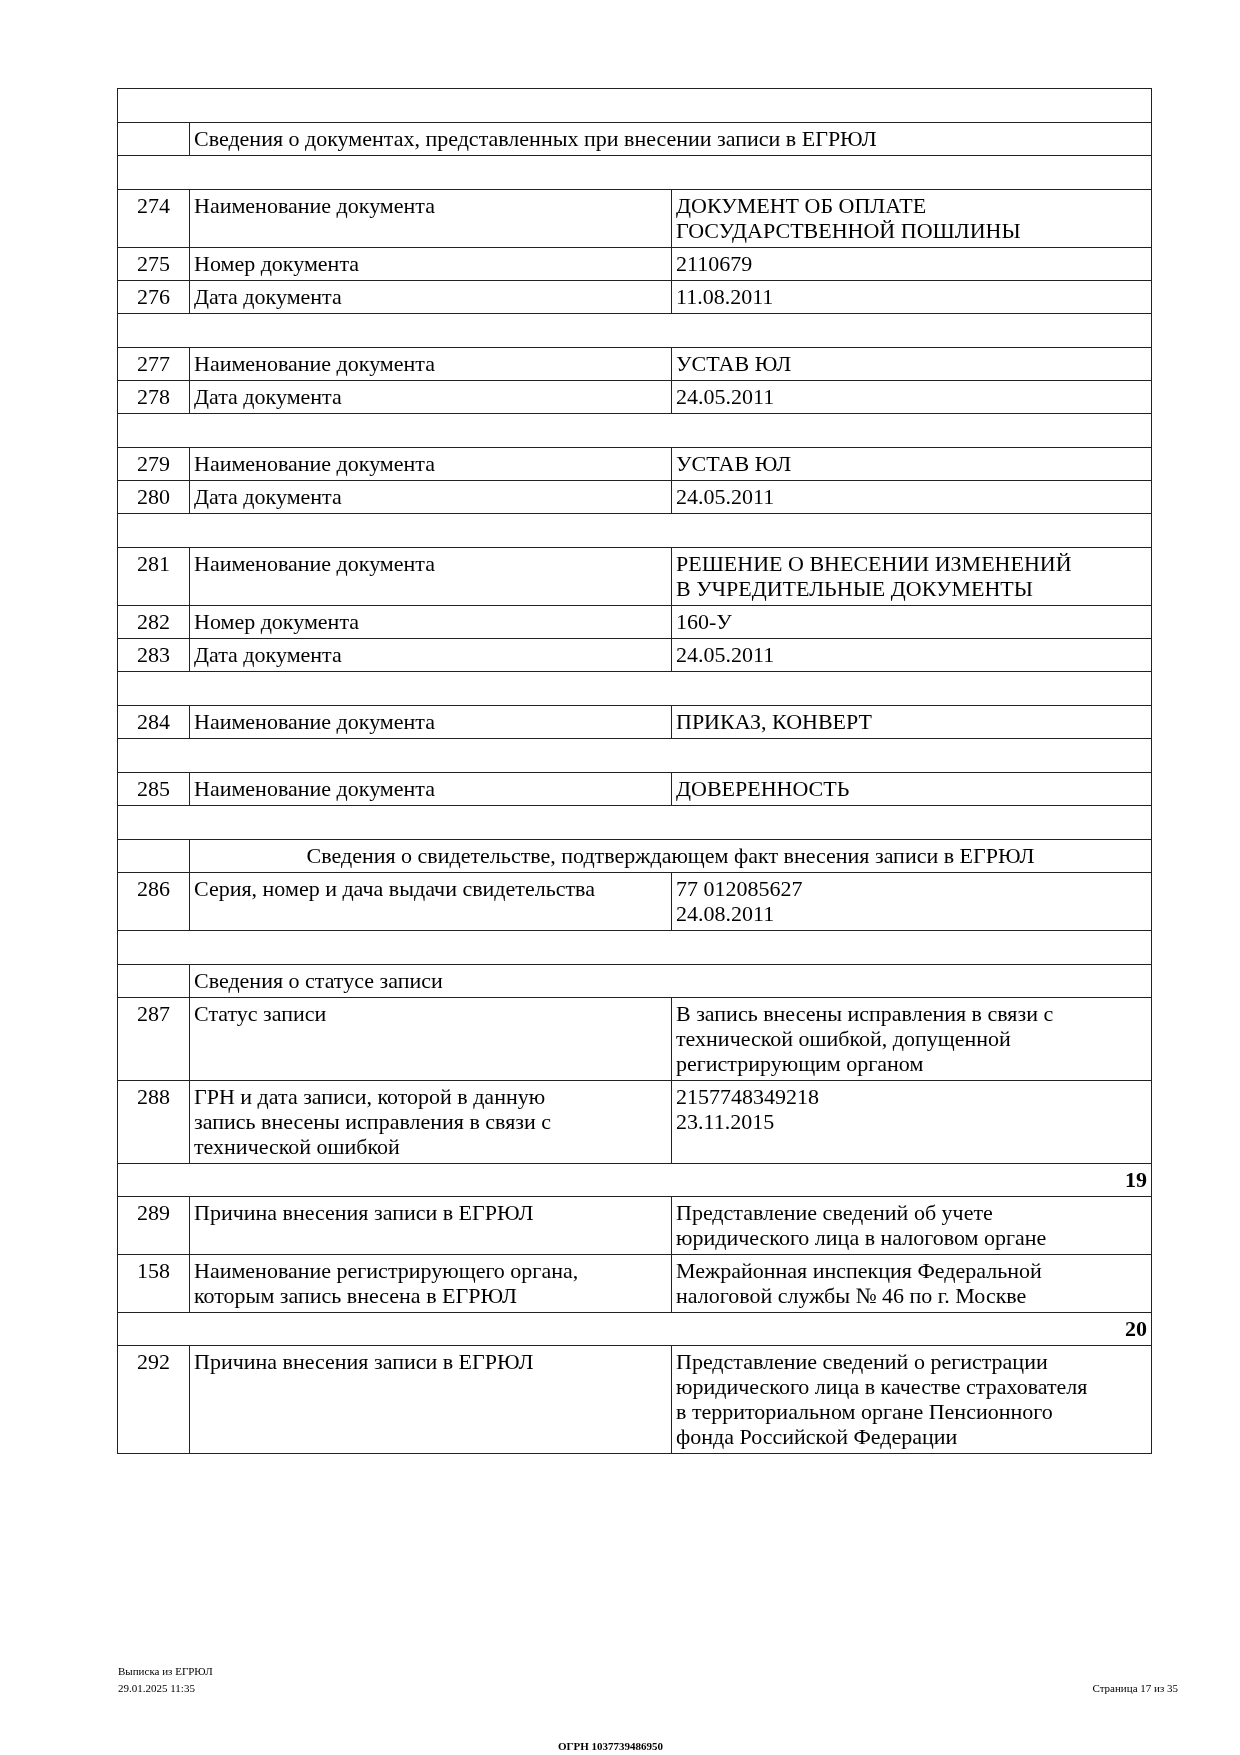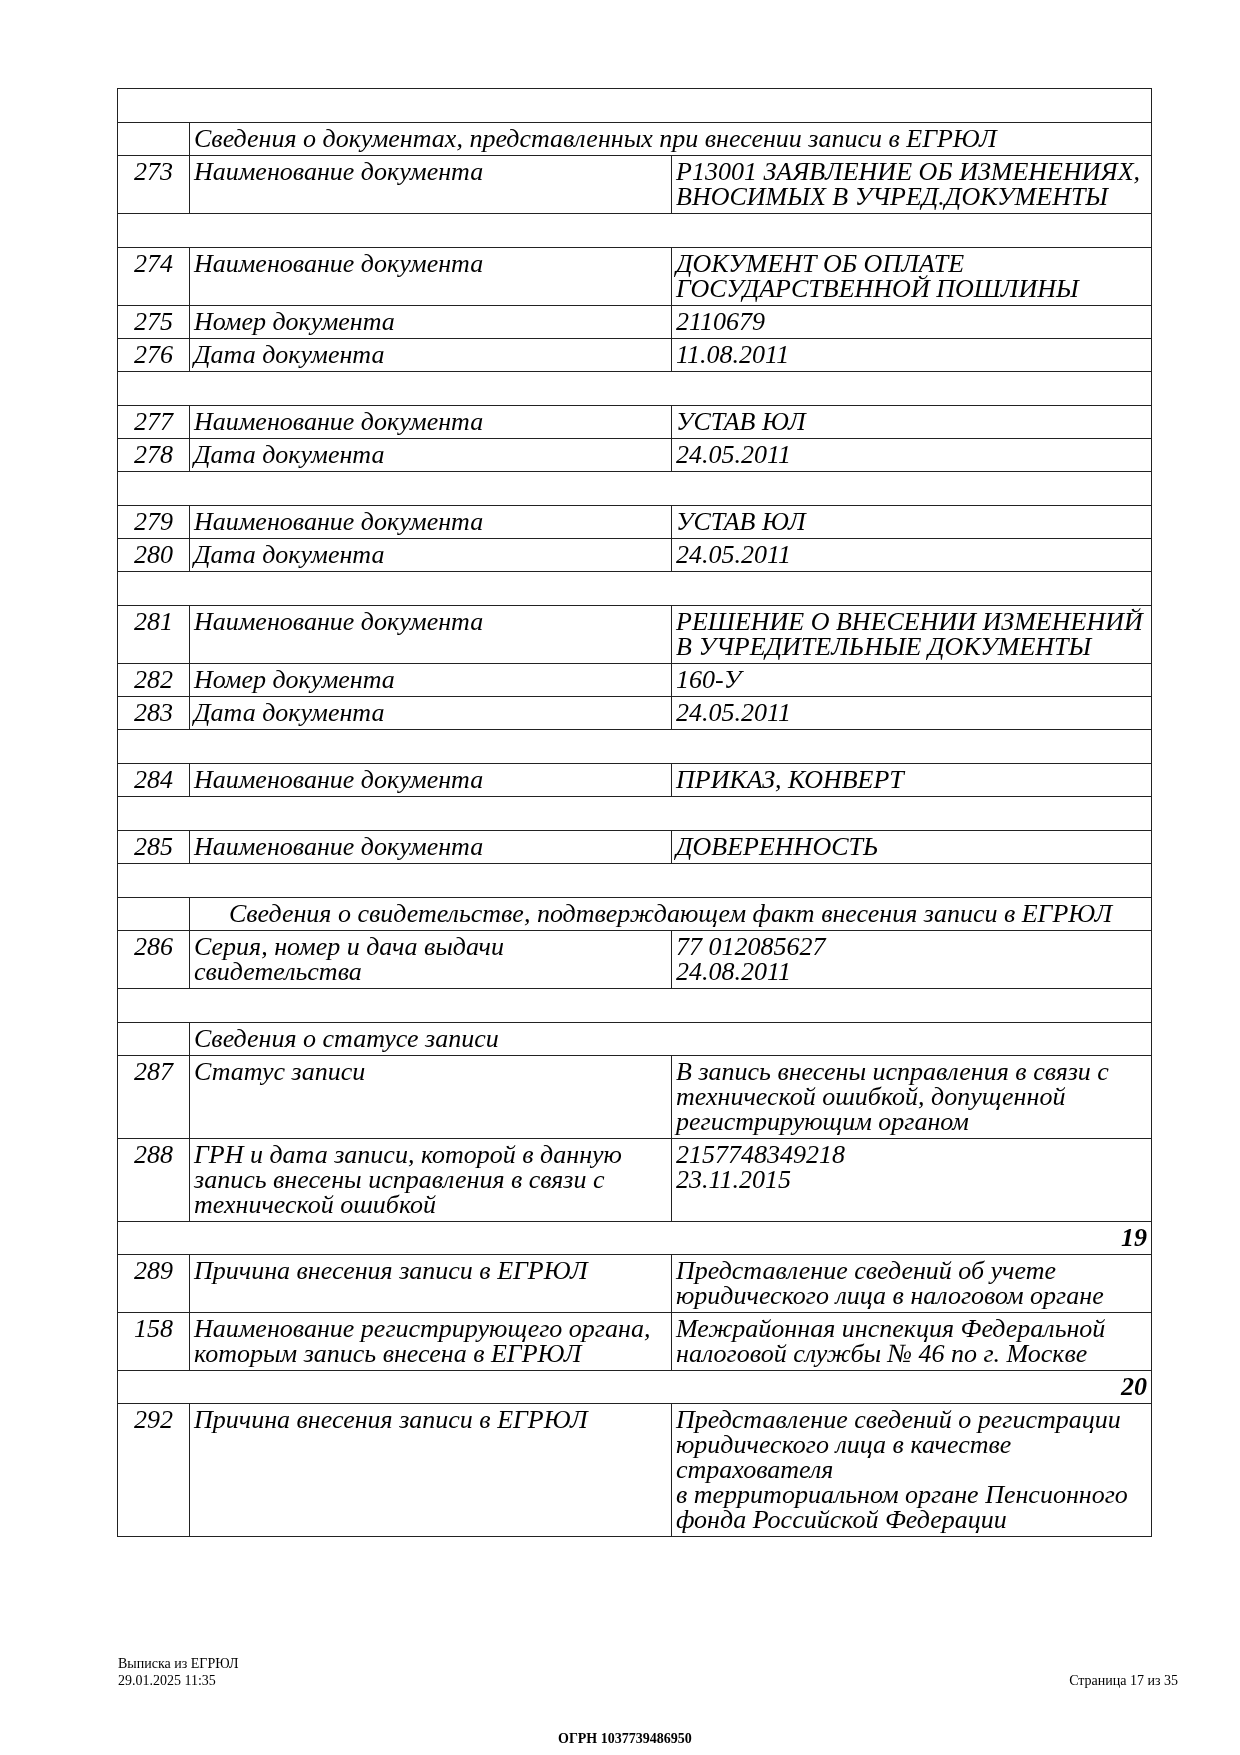--- a/index.html
+++ b/index.html
@@ -1,56 +1,50 @@
 <!DOCTYPE html>
 <html><head>
 <meta charset="utf-8">
 <style>
   html, body { margin: 0; padding: 0; background: #ffffff; }
   body { width: 1240px; height: 1755px; position: relative; overflow: hidden;
          font-family: "Liberation Serif", "DejaVu Serif", serif; color: #000; }
   .tbl { position: absolute; left: 117px; top: 88px; width: 1034px;
-         border-collapse: collapse; table-layout: fixed; font-size: 26px; line-height: 25px; font-style: italic; }
+         border-collapse: collapse; table-layout: fixed; font-size: 22px; line-height: 25px; }
   .tbl td { border: 1.5px solid #222; padding: 3px 4px 4px 4px; vertical-align: top; }
   .tbl col.c-num { width: 72px; }
   .tbl col.c-lbl { width: 482px; }
   .tbl col.c-val { width: 480px; }
   .num { text-align: center; }
   .val { white-space: pre-line; }
   .lbl { white-space: pre-line; }
   .blank td { height: 26px; }
   .sec-center { text-align: center; margin-top: 40px; }
   .group td { text-align: right; font-weight: bold; }
-  .footer { position: absolute; font-size: 14px; line-height: 17px; }
+  .footer { position: absolute; font-size: 11px; line-height: 17px; margin-top: 8px; }
   .f-left { left: 118px; top: 1655px; }
   .f-mid { left: 558px; top: 1730px; font-weight: bold; }
   .f-right { right: 62px; top: 1672px; }
 </style>
 </head>
 <body>
 
 <table class="tbl">
   <colgroup>
     <col class="c-num">
       <col class="c-lbl">
       <col class="c-val">
   </colgroup>
   <tbody id="tbody">
       <tr class="blank">
         <td colspan="3"></td>
       </tr>
       <tr>
         <td></td>
         <td colspan="2">Сведения о документах, представленных при внесении записи в ЕГРЮЛ</td>
-      </tr>
-      <tr>
-        <td class="num">273</td>
-        <td class="lbl">Наименование документа</td>
-        <td class="val">Р13001 ЗАЯВЛЕНИЕ ОБ ИЗМЕНЕНИЯХ,
-ВНОСИМЫХ В УЧРЕД.ДОКУМЕНТЫ</td>
       </tr>
       <tr class="blank">
         <td colspan="3"></td>
       </tr>
       <tr>
         <td class="num">274</td>
         <td class="lbl">Наименование документа</td>
         <td class="val">ДОКУМЕНТ ОБ ОПЛАТЕ
 ГОСУДАРСТВЕННОЙ ПОШЛИНЫ</td>
       </tr>

